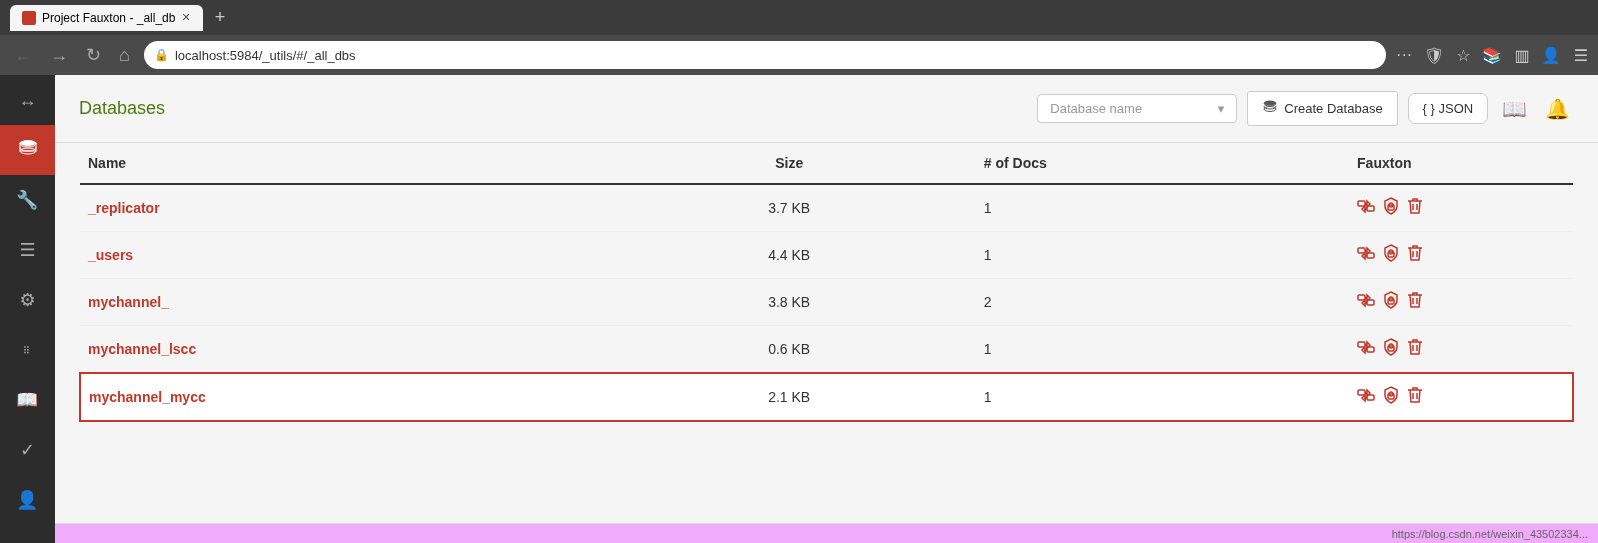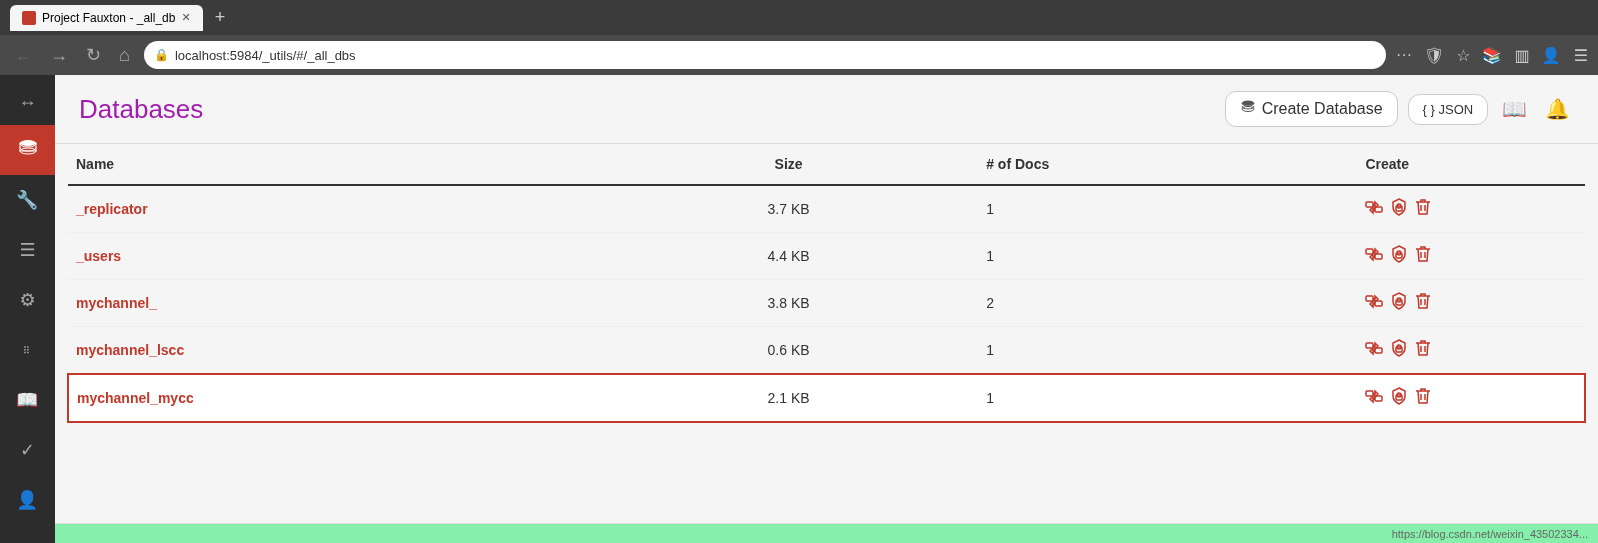--- a/index.html
+++ b/index.html
@@ -124,23 +124,23 @@
     
     .page-header {
       background: #f5f5f5;
       padding: 16px 24px;
       display: flex;
       align-items: center;
       justify-content: space-between;
       border-bottom: 1px solid #ddd;
     }
     .page-title {
-      font-size: 26px;
+      font-size: 18px;
       font-weight: 400;
-      color: #a21caf;
+      color: #4d7c0f;
     }
     .header-actions {
       display: flex;
       align-items: center;
       gap: 10px;
     }
     .db-name-input {
       border: 1px solid #ccc;
       border-radius: 4px;
       padding: 6px 12px;
@@ -148,51 +148,51 @@
       width: 200px;
       background: #fff;
       color: #999;
       display: flex;
       align-items: center;
       justify-content: space-between;
     }
     .create-db-btn {
       background: #fff;
       border: 1px solid #ccc;
-      border-radius: 11px;
+      border-radius: 3px;
       padding: 7px 14px;
-      font-size: 16px;
+      font-size: 13px;
       cursor: pointer;
       display: flex;
       align-items: center;
       gap: 6px;
       color: #333;
     }
     .json-btn {
       background: #fff;
       border: 1px solid #ccc;
-      border-radius: 12px;
+      border-radius: 7px;
       padding: 7px 14px;
       font-size: 13px;
       cursor: pointer;
       color: #333;
     }
     .icon-btn {
       background: none;
       border: none;
       cursor: pointer;
       font-size: 20px;
       color: #555;
       padding: 4px;
     }
 
     
     .table-container {
       flex: 1;
-      padding: 0 12px;
+      padding: 0 24px;
       overflow-y: auto;
     }
     table {
       width: 100%;
       border-collapse: collapse;
     }
     thead tr {
       border-bottom: 2px solid #333;
     }
     th {
@@ -227,21 +227,21 @@
     }
     .action-icon {
       color: #c0392b;
       cursor: pointer;
       font-size: 16px;
     }
 
     
     .status-bar {
       height: 20px;
-      background: #86efac;
+      background: #f0abfc;
       border-top: 1px solid #ddd;
       display: flex;
       align-items: center;
       justify-content: flex-end;
       padding: 0 10px;
       font-size: 11px;
       color: #666;
     }
   </style>
 </head>
@@ -318,20 +318,24 @@
     <div class="sidebar-item">
       <span>👤</span>
     </div>
   </div>
 
   <div class="content">
 
     <div class="page-header">
       <h1 class="page-title">Databases</h1>
       <div class="header-actions">
+        <div class="db-name-input">
+          <span style="color:#999">Database name</span>
+          <span>▾</span>
+        </div>
         <button class="create-db-btn">
           <span>
             <svg width="16" height="16" viewBox="0 0 16 16" fill="#555">
               <ellipse cx="8" cy="4" rx="6" ry="2.5" fill="#555"></ellipse>
               <path d="M2 4 Q2 7 8 7 Q14 7 14 4" stroke="#555" fill="none"></path>
               <path d="M2 7 Q2 10 8 10 Q14 10 14 7" stroke="#555" fill="none"></path>
               <ellipse cx="8" cy="10" rx="6" ry="2.5" fill="none" stroke="#555"></ellipse>
             </svg>
           </span>
           <span>Create Database</span>
@@ -348,21 +352,21 @@
       </div>
     </div>
 
     <div class="table-container">
       <table>
         <thead>
           <tr>
             <th class="col-name">Name</th>
             <th class="col-size">Size</th>
             <th class="col-docs"># of Docs</th>
-            <th class="col-actions">Create</th>
+            <th class="col-actions">Fauxton</th>
           </tr>
         </thead>
         <tbody id="table-body">
         <tr>
     <td class="col-name" style="">
       <a class="db-link">_replicator</a>
     </td>
     <td class="col-size" style="">3.7 KB</td>
     <td class="col-docs" style="">1</td>
     <td class="col-actions" style="">

